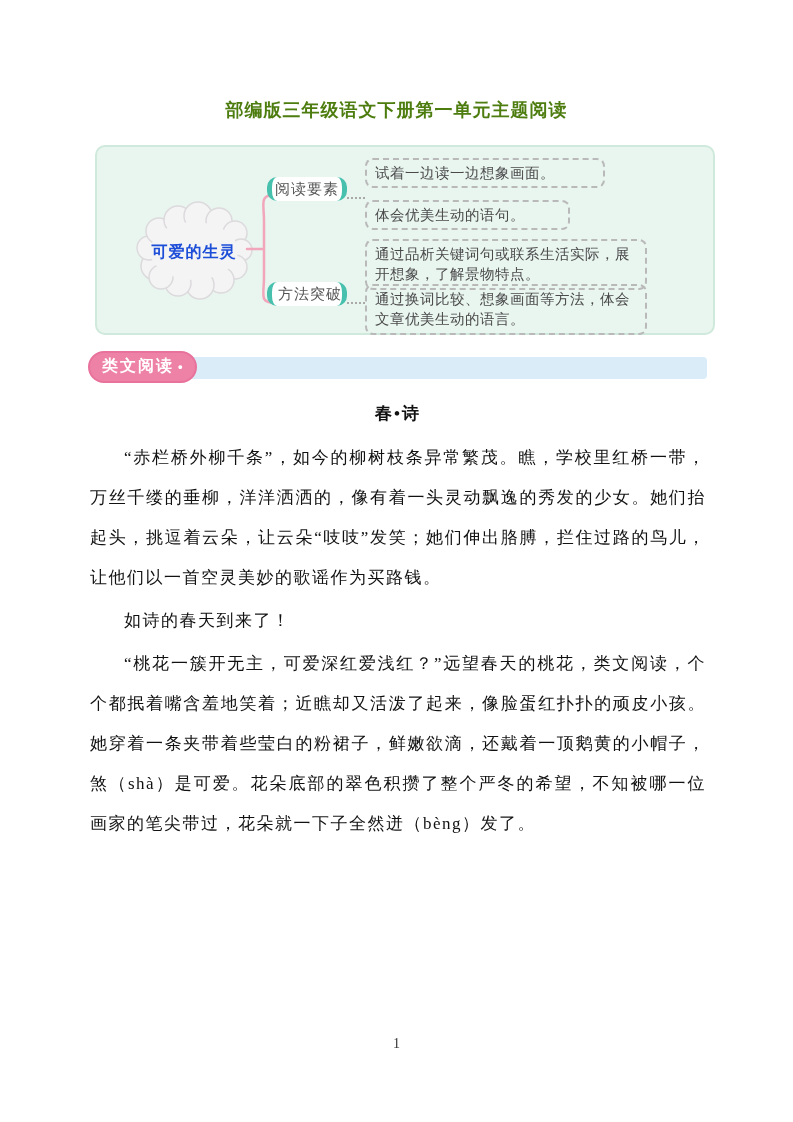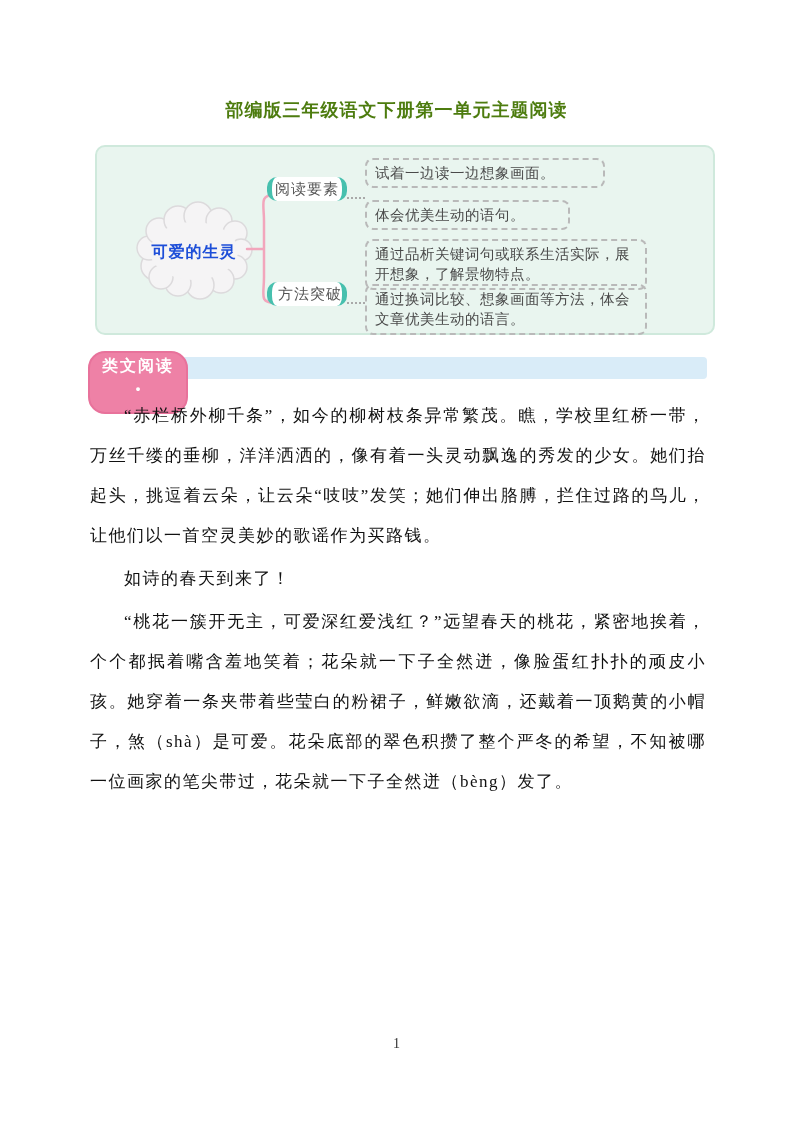--- a/index.html
+++ b/index.html
@@ -67,22 +67,22 @@
     width:612px;height:22px;
     background:#d9ecf8;border-radius:4px;
   }
   .badge{
     position:absolute;left:88px;top:351px;
     background:#ee81a6;
     border:2px solid #e8729b;
     color:#fff;font-weight:bold;
     font-family:"Liberation Sans","DejaVu Sans",sans-serif;
     font-size:16px;letter-spacing:2px;
-    padding:3px 12px 16px 12px;border-radius:17px;
-    display:flex;align-items:center;gap:4px;flex-direction:column;
+    padding:3px 12px 4px 12px;border-radius:17px;
+    display:flex;align-items:center;gap:4px;
   }
   .badge .dot{font-size:13px;letter-spacing:0;}
   
   .article{
     position:absolute;left:90px;top:396px;width:616px;
     color:#111;
   }
   .article-title{
     text-align:center;font-size:17px;font-weight:bold;
     letter-spacing:2px;line-height:36px;margin-bottom:6px;
@@ -152,20 +152,21 @@
     <div class="mm-box mm-box-3">通过品析关键词句或联系生活实际，展开想象，了解景物特点。</div>
   </div>
 
   <div class="section-bar"></div>
   <div class="badge">
     <span>类文阅读</span>
     <span class="dot">•</span>
   </div>
 
   <div class="article">
+    <div class="article-title">春•诗</div>
     <p>“赤栏桥外柳千条”，如今的柳树枝条异常繁茂。瞧，学校里红桥一带，万丝千缕的垂柳，洋洋洒洒的，像有着一头灵动飘逸的秀发的少女。她们抬起头，挑逗着云朵，让云朵“吱吱”发笑；她们伸出胳膊，拦住过路的鸟儿，让他们以一首空灵美妙的歌谣作为买路钱。</p>
     <p>如诗的春天到来了！</p>
-    <p>“桃花一簇开无主，可爱深红爱浅红？”远望春天的桃花，紧密地挨着，个个都抿着嘴含羞地笑着；花朵就一下子全然迸，像脸蛋红扑扑的顽皮小孩。她穿着一条夹带着些莹白的粉裙子，鲜嫩欲滴，还戴着一顶鹅黄的小帽子，煞（shà）是可爱。花朵底部的翠色积攒了整个严冬的希望，不知被哪一位画家的笔尖带过，花朵就一下子全然迸（bèng）发了。</p>
+    <p>“桃花一簇开无主，可爱深红爱浅红？”远望春天的桃花，类文阅读，个个都抿着嘴含羞地笑着；近瞧却又活泼了起来，像脸蛋红扑扑的顽皮小孩。她穿着一条夹带着些莹白的粉裙子，鲜嫩欲滴，还戴着一顶鹅黄的小帽子，煞（shà）是可爱。花朵底部的翠色积攒了整个严冬的希望，不知被哪一位画家的笔尖带过，花朵就一下子全然迸（bèng）发了。</p>
   </div>
 
   <div class="page-num">1</div>
 
 </div>
 
 </body></html>

